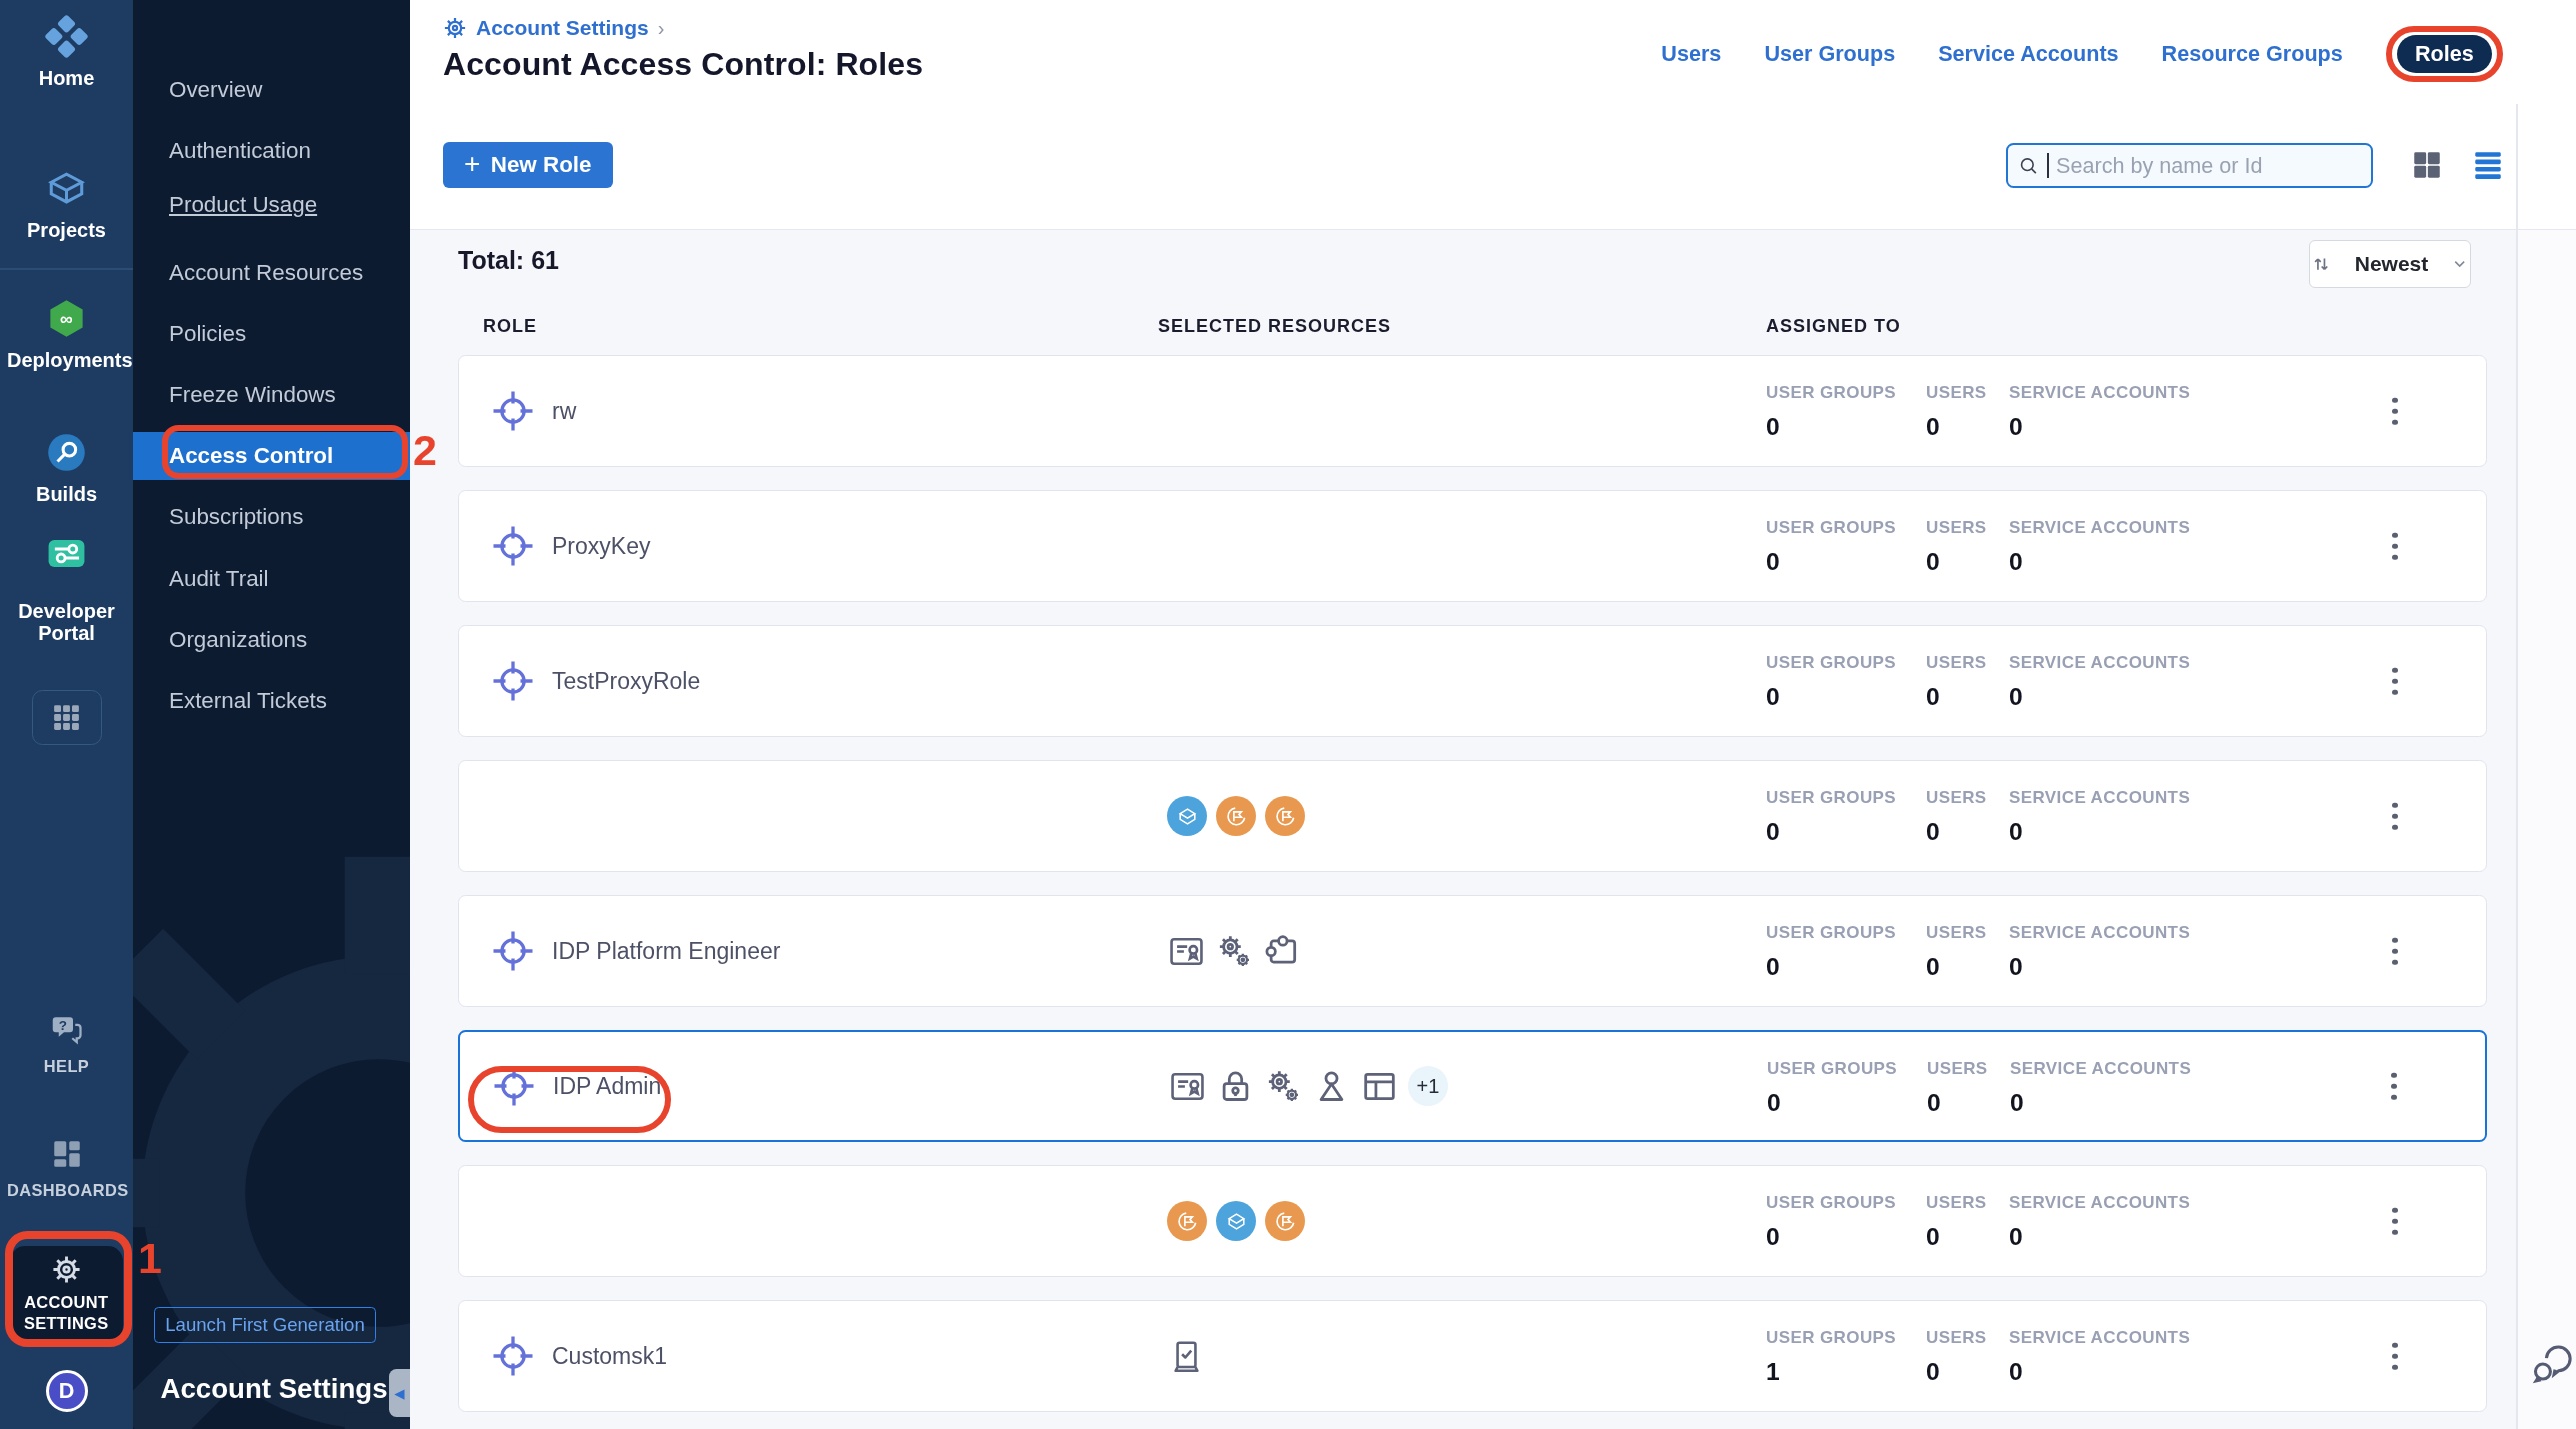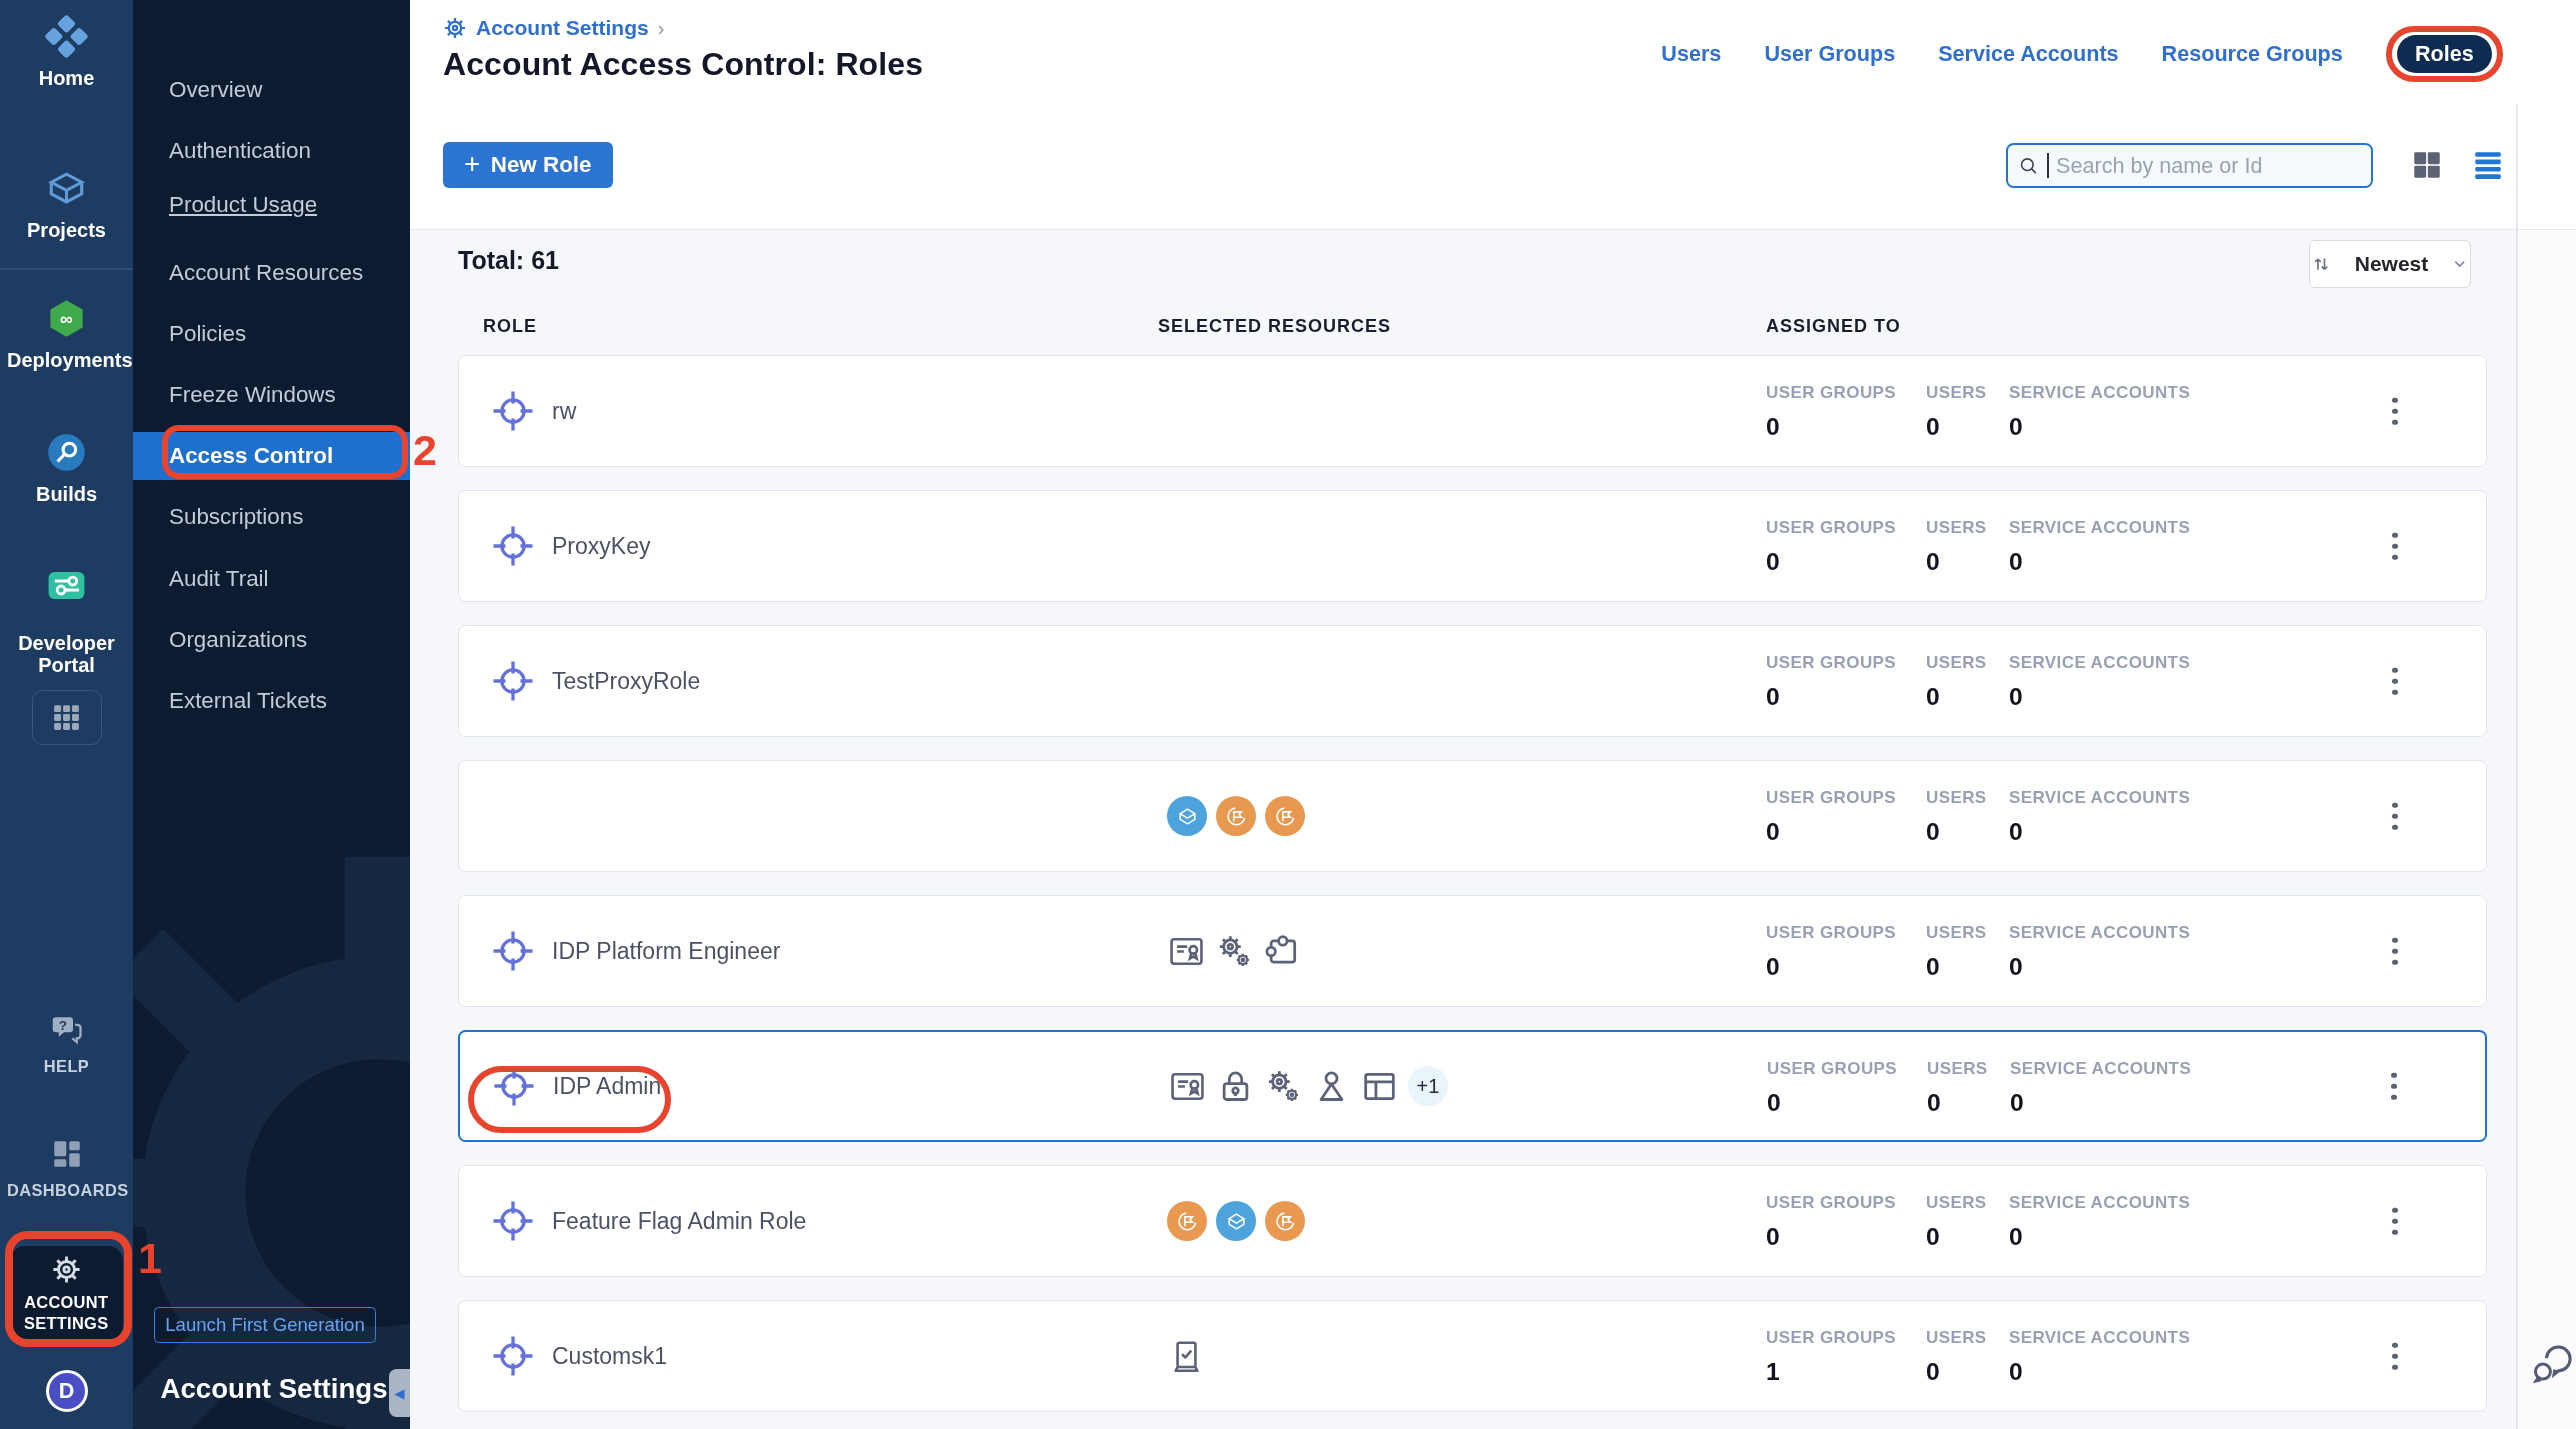--- a/index.html
+++ b/index.html
@@ -158,21 +158,21 @@
     <div class="rail-item" style="top: 431px;">
       <span class="icn">
         <svg viewBox="0 0 24 24">
           <circle cx="12" cy="12" r="10.2" fill="#2a7abf"></circle>
           <circle cx="13.6" cy="10.4" r="3.5" fill="none" stroke="#fff" stroke-width="1.7"></circle>
           <path d="M11.2 12.8L7 17" stroke="#fff" stroke-width="1.7" fill="none"></path>
         </svg>
       </span>
       <div class="rail-label">Builds</div>
     </div>
-    <div class="rail-item" style="top: 564px; gap: 25px;">
+    <div class="rail-item" style="top: 532px; gap: 25px;">
       <span class="icn">
         <svg viewBox="0 0 24 24">
           <rect x="2" y="4.5" width="20" height="15" rx="3.2" fill="#2fc0a2"></rect>
           <path d="M5.5 9.5h11M8 14.5h11" stroke="#fff" stroke-width="1.6"></path>
           <circle cx="15.5" cy="9.5" r="2.2" fill="#2fc0a2" stroke="#fff" stroke-width="1.6"></circle>
           <circle cx="9" cy="14.5" r="2.2" fill="#2fc0a2" stroke="#fff" stroke-width="1.6"></circle>
         </svg>
       </span>
       <div class="rail-label">Developer Portal</div>
     </div>
@@ -589,29 +589,20 @@
       </div>
     </div>
     <div class="kebab">
           <i></i>
           <i></i>
           <i></i>
         </div>
   <div class="annot-idp"></div>
       </div>
       <div class="card">
-    <div class="role-cell">
-      <span class="icn target">
-            <svg viewBox="0 0 28 28" fill="none" stroke="currentColor" stroke-width="2.2">
-              <circle cx="14" cy="14" r="7.4"></circle>
-              <path d="M14 1v8M14 19v8M1 14h8M19 14h8"></path>
-            </svg>
-          </span>
-      <span class="role-name">Feature Flag Admin Role</span>
-    </div>
     <div class="resources-cell">
           <span class="res-circle orange">
             <span class="icn">
               <svg viewBox="0 0 24 24" fill="none" stroke="#fff" stroke-width="1.6">
                 <path d="M19.8 13.2A8 8 0 1110.8 4"></path>
                 <path d="M9.5 16.5V7.5h7.2l-2.3 2.6 2.3 2.6H9.5"></path>
               </svg>
             </span>
           </span>
           <span class="res-circle blue">

